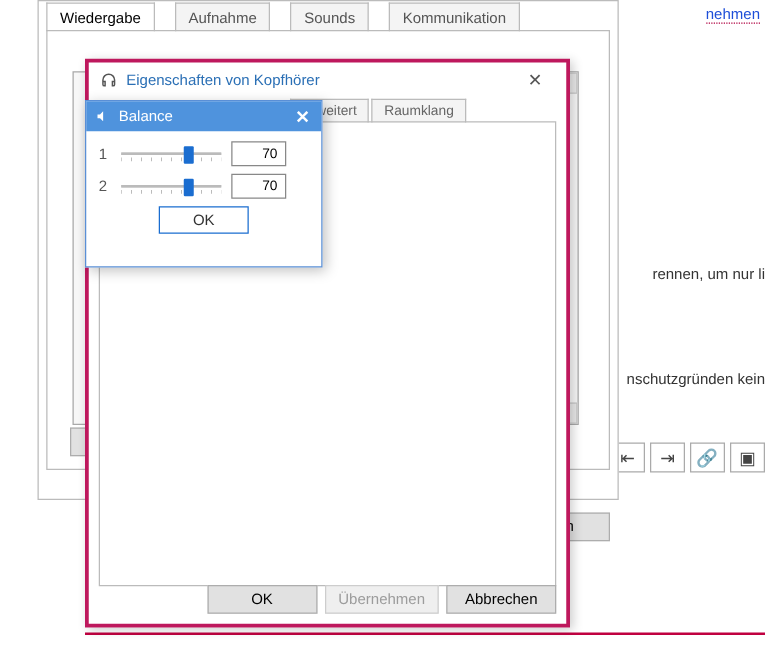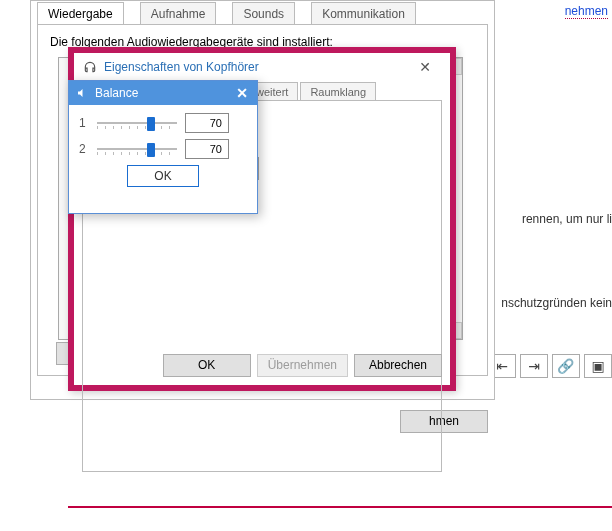--- a/index.html
+++ b/index.html
@@ -23,22 +23,22 @@
   .tab-body { border: 1px solid #bbb; margin: 0 6px 6px 6px; height: 352px; padding: 10px 12px; position: relative; }
   .device-list { position: absolute; left: 20px; top: 32px; width: 405px; height: 283px; border: 1px solid #a9a9a9; background: #f7f7f7; }
   .scroll-up, .scroll-down { position: absolute; right: 0; width: 17px; height: 17px; background: #e9e9e9; border: 1px solid #c8c8c8; display:flex;align-items:center;justify-content:center; font-size:10px;color:#666;}
   .scroll-up { top: 0; } .scroll-down { bottom: 0; }
   .sound-btns { position: absolute; left: 18px; bottom: 10px; display: flex; gap: 280px; }
   .win-btn { min-width: 88px; height: 23px; border: 1px solid #adadad; background: #e1e1e1; text-align: center; line-height: 21px; padding: 0 10px; }
   .sound-footer { position: absolute; right: 6px; bottom: -34px; display: flex; gap: 6px; }
 
   
   .props-win {
-    position: absolute; left: 68px; top: 47px; width: 388px; height: 344px;
-    border: 6px solid #be185d; background: #fff; box-shadow: 2px 2px 8px rgba(0,0,0,.2);
+    position: absolute; left: 68px; top: 47px; width: 388px; height: 455px;
+    border: 3px solid #be185d; background: #fff; box-shadow: 2px 2px 8px rgba(0,0,0,.2);
   }
   .titlebar { height: 28px; display: flex; align-items: center; padding: 0 8px; }
   .title-icon { width: 16px; height: 16px; margin-right: 6px; display:flex;align-items:center;justify-content:center; }
   .title-text { flex: 1; color: #2a6fb5; }
   .close-x { width: 34px; height: 20px; display:flex;align-items:center;justify-content:center; font-size:14px; color:#555; }
   .props-tabs { display: flex; margin: 0 8px; }
   .props-tab { padding: 3px 9px; border: 1px solid #bbb; border-bottom:none; margin-right:2px; background:#fff; position:relative; top:1px; font-size:11px;}
   .props-tab.inactive{ background:#f4f4f4; color:#666;}
   .props-body { border:1px solid #bbb; margin:0 8px 8px 8px; height:372px; padding:14px; position:relative;}
   .level-row { display:flex; align-items:center; gap:8px; position:absolute; left:14px; top:56px;}
@@ -83,21 +83,20 @@
 <div class="red-line"></div>
 
 <div class="sound-win">
   <div class="tabs">
     <div class="tab">Wiedergabe</div>
     <div class="tab inactive">Aufnahme</div>
     <div class="tab inactive">Sounds</div>
     <div class="tab inactive">Kommunikation</div>
   </div>
   <div class="tab-body">
-    <div>Die folgenden Audiowiedergabegeräte sind installiert:</div>
     <div class="device-list">
       <div class="scroll-up">▴</div>
       <div class="scroll-down">▾</div>
     </div>
     <div class="sound-btns">
       <div class="win-btn" style="min-width:40px">K</div>
       <div class="win-btn" style="min-width:40px">n</div>
     </div>
   </div>
   <div class="sound-footer">

